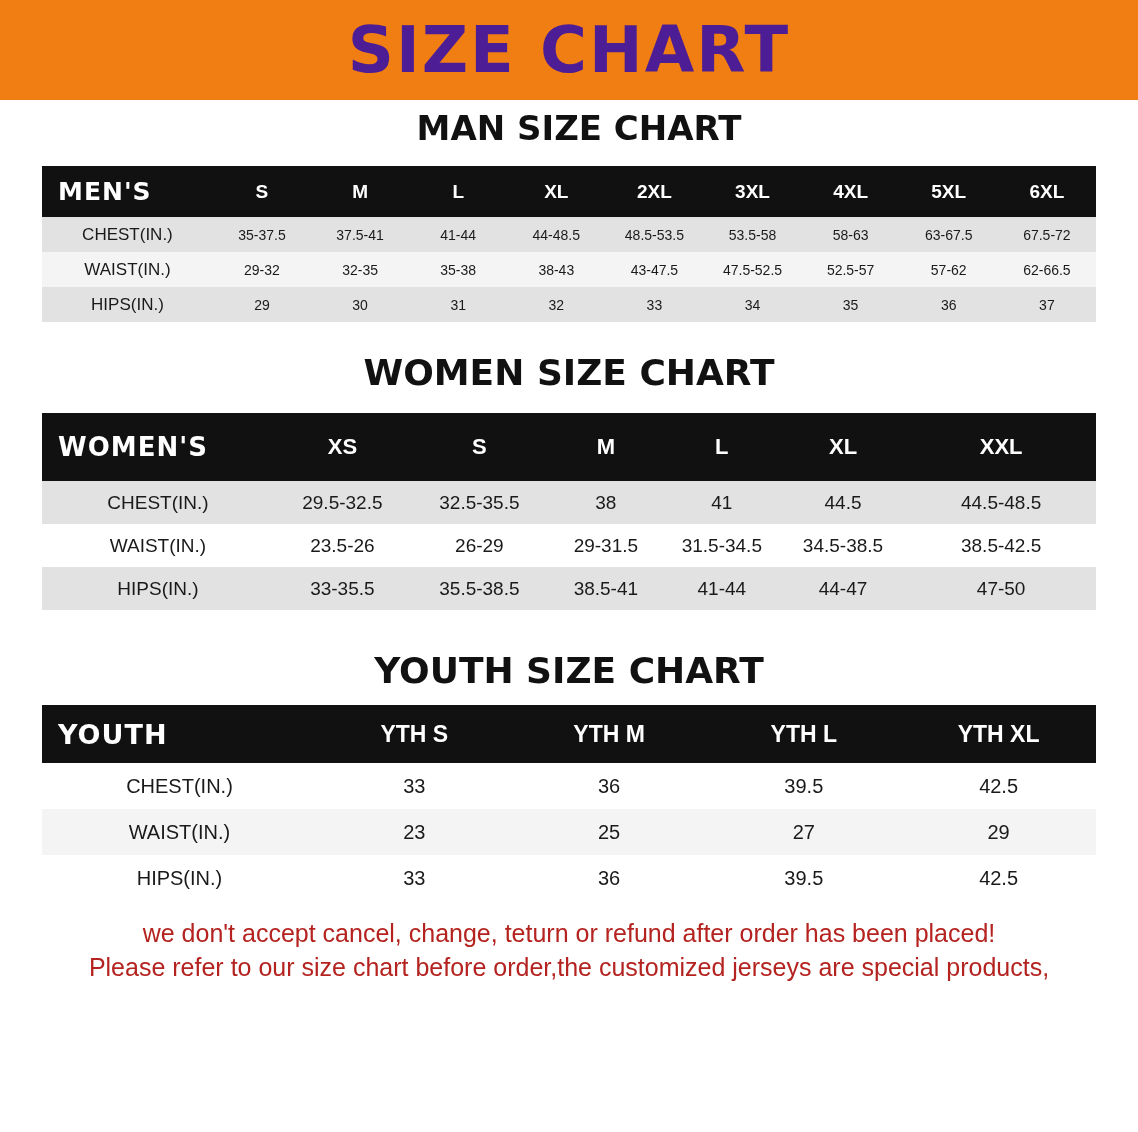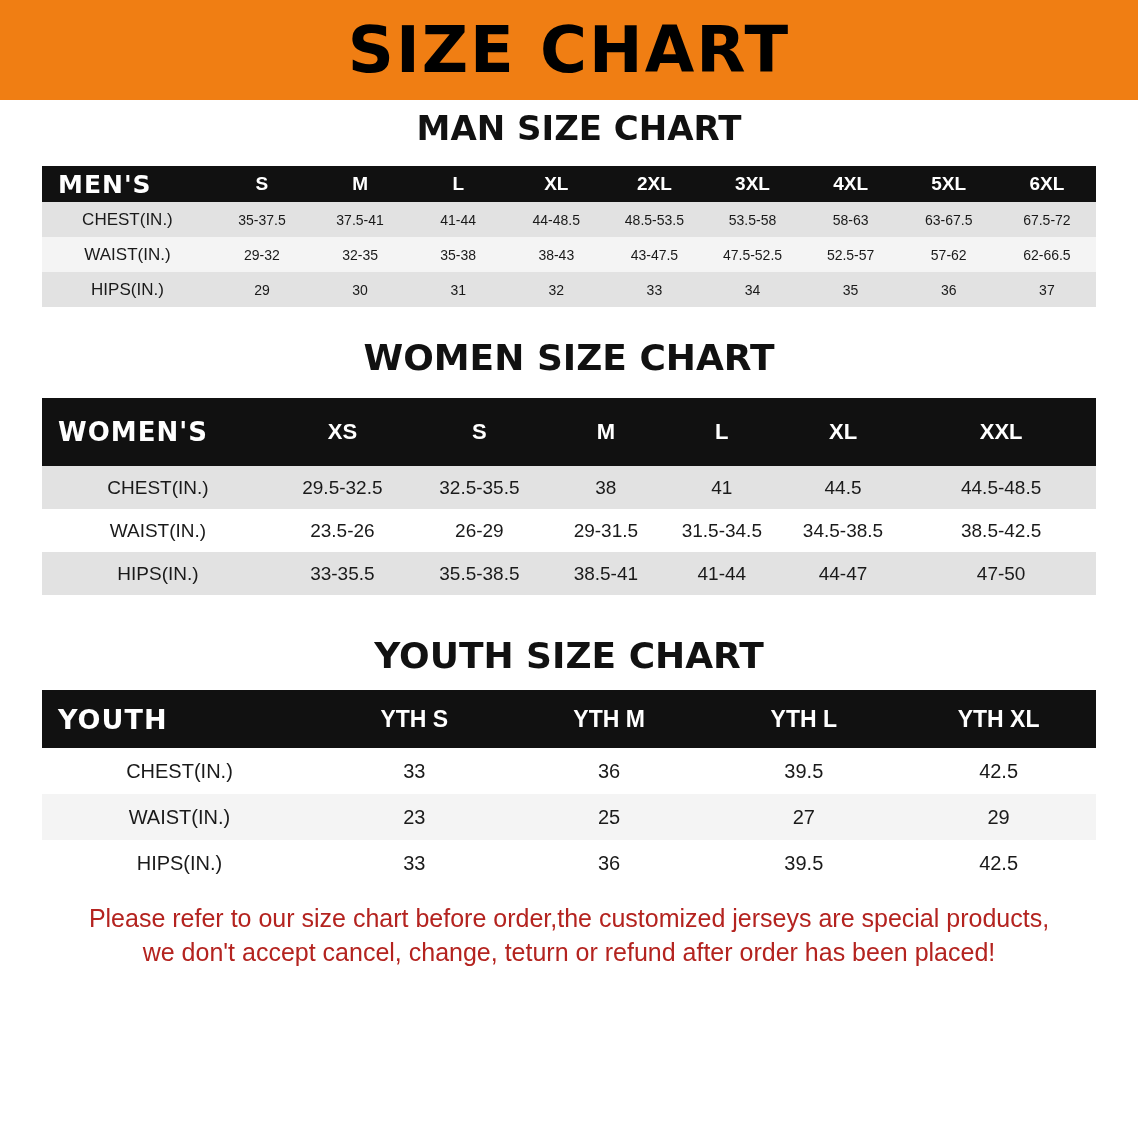--- a/index.html
+++ b/index.html
@@ -21,21 +21,21 @@
     height: 100px;
     display: flex;
     align-items: center;
     justify-content: center;
   }
   .banner-title {
     font-family: "DejaVu Sans", sans-serif;
     font-weight: bold;
     font-size: 64px;
     letter-spacing: 2px;
-    color: #000000;
+    color: #4c1d95;
     line-height: 1;
   }
 
   
   .section-title {
     text-align: center;
     font-family: "DejaVu Sans", sans-serif;
     font-weight: bold;
     color: #111111;
   }
@@ -73,21 +73,21 @@
     letter-spacing: 1px;
   }
   table.size td.rowlbl {
     font-weight: normal;
   }
   .stripe-a { background: #e2e2e2; }
   .stripe-b { background: #f4f4f4; }
   .stripe-w { background: #ffffff; }
 
   
-  .men thead th { font-size: 19px; height: 36px; }
+  .men thead th { font-size: 19px; height: 51px; }
   .men thead th.rowlbl { font-size: 25px; }
   .men td { font-size: 14px; height: 35px; }
   .men td.rowlbl { font-size: 17px; }
 
   
   .women thead th { font-size: 22px; height: 68px; }
   .women thead th.rowlbl { font-size: 26px; }
   .women td { font-size: 19px; height: 43px; }
 
   
@@ -277,15 +277,15 @@
         <td>33</td>
         <td>36</td>
         <td>39.5</td>
         <td>42.5</td>
       </tr>
     </tbody>
   </table>
 </div>
 
 <div class="note">
+  <p>we don't accept cancel, change, teturn or refund after order has been placed!</p>
   <p>Please refer to our size chart before order,the customized jerseys are special products,</p>
-  <p>we don't accept cancel, change, teturn or refund after order has been placed!</p>
 </div>
 
 </body></html>

